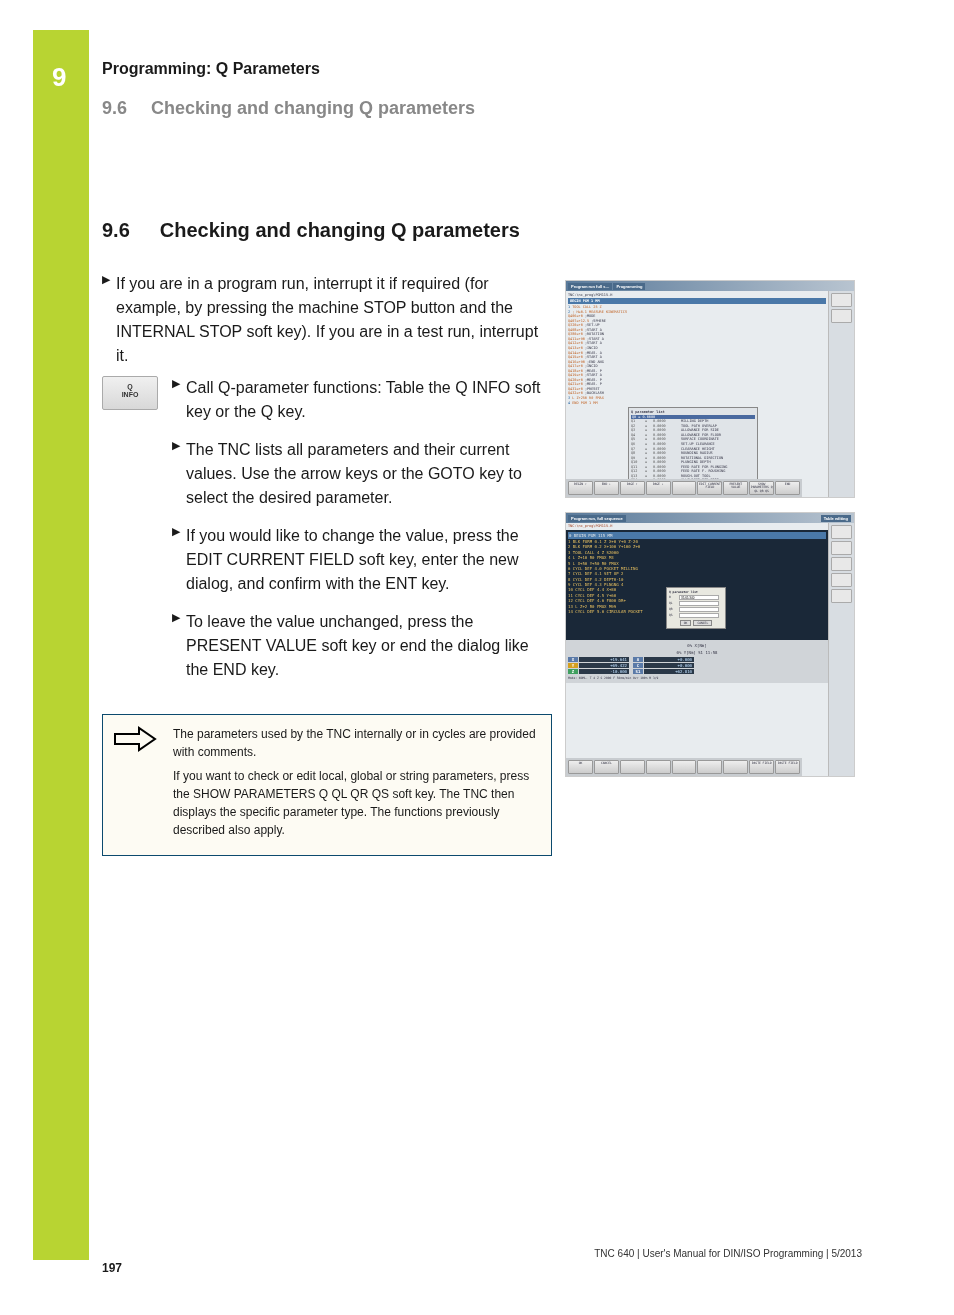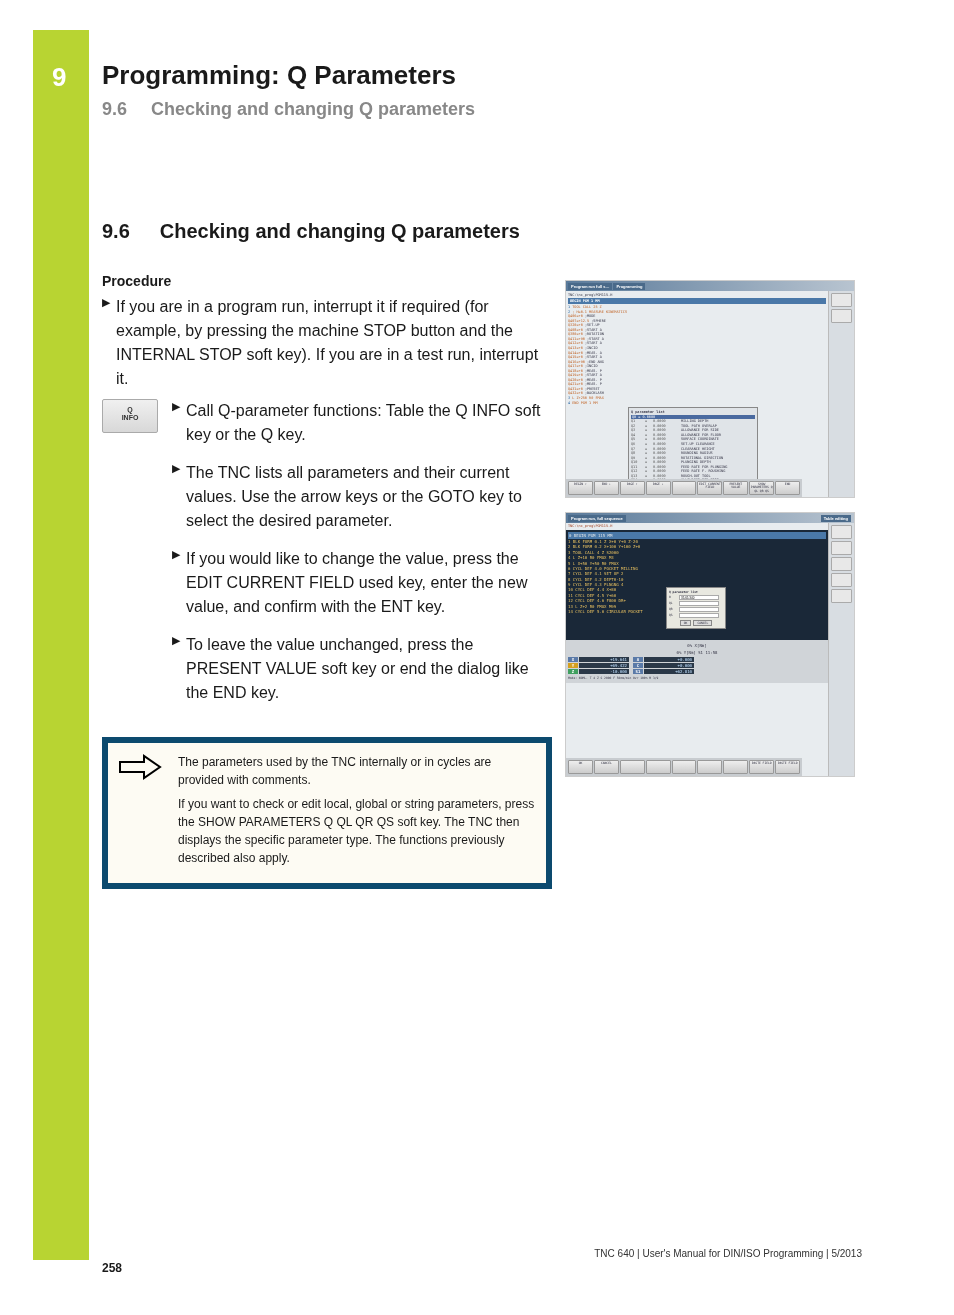--- a/index.html
+++ b/index.html
@@ -27,23 +27,23 @@
     font-weight: bold;
     color: #fff;
   }
   .content {
     position: absolute;
     left: 102px;
     top: 60px;
     width: 760px;
   }
   .chapter-title {
-    font-size: 26px;
-    font-weight: bold;
-    margin-bottom: 8px;
+    font-size: 16px;
+    font-weight: bold;
+    margin-bottom: 20px;
   }
   .section-header {
     font-size: 18px;
     font-weight: bold;
     color: #888;
     margin-bottom: 100px;
   }
   .section-header .num { margin-right: 24px; }
   .main-section-title {
     font-size: 20px;
@@ -98,21 +98,21 @@
     padding-top: 6px;
     line-height: 1.2;
     color: #333;
   }
   .subbullet-list { flex: 1; }
   .subbullet-item {
     display: flex;
     margin-bottom: 14px;
   }
   .note-box {
-    border: 6px solid #0c4a6e;
+    border: 1px solid #0c4a6e;
     background: #fdfbf3;
     display: flex;
     padding: 10px;
     margin-top: 18px;
     width: 450px;
   }
   .note-icon-col {
     width: 60px;
     flex-shrink: 0;
   }
@@ -328,21 +328,20 @@
   <div class="chapter-title">Programming: Q Parameters</div>
   <div class="section-header">
     <span class="num">9.6</span><span>Checking and changing Q parameters</span>
   </div>
 
   <div class="main-section-title">
     <span class="num">9.6</span><span>Checking and changing Q parameters</span>
   </div>
 
   <div class="left-col">
-    <div class="procedure-heading">Procedure</div>
 
     <div class="bullet-row">
       <div class="bullet-marker">▶</div>
       <div class="bullet-text">If you are in a program run, interrupt it if required (for example, by pressing the machine STOP button and the INTERNAL STOP soft key). If you are in a test run, interrupt it.</div>
     </div>
 
     <div class="subbullets">
       <div class="softkey-col">
         <div class="softkey">
           <div>Q</div>
@@ -353,21 +352,21 @@
         <div class="subbullet-item">
           <div class="bullet-marker">▶</div>
           <div class="bullet-text">Call Q-parameter functions: Table the Q INFO soft key or the Q key.</div>
         </div>
         <div class="subbullet-item">
           <div class="bullet-marker">▶</div>
           <div class="bullet-text">The TNC lists all parameters and their current values. Use the arrow keys or the GOTO key to select the desired parameter.</div>
         </div>
         <div class="subbullet-item">
           <div class="bullet-marker">▶</div>
-          <div class="bullet-text">If you would like to change the value, press the EDIT CURRENT FIELD used key, enter the new value, and confirm with the ENT key.</div>
+          <div class="bullet-text">If you would like to change the value, press the EDIT CURRENT FIELD soft key, enter the new dialog, and confirm with the ENT key.</div>
         </div>
         <div class="subbullet-item">
           <div class="bullet-marker">▶</div>
           <div class="bullet-text">To leave the value unchanged, press the PRESENT VALUE soft key or end the dialog like the END key.</div>
         </div>
       </div>
     </div>
 
     <div class="note-box">
       <div class="note-icon-col">
@@ -636,14 +635,14 @@
     <div class="scr-right">
       <div class="scr-right-btn"></div>
       <div class="scr-right-btn"></div>
       <div class="scr-right-btn"></div>
       <div class="scr-right-btn"></div>
       <div class="scr-right-btn"></div>
     </div>
   </div>
 </div>
 
-<div class="page-num">258</div>
+<div class="page-num">197</div>
 <div class="footer-text">TNC 640 | User's Manual for DIN/ISO Programming | 5/2013</div>
 
 </body></html>

